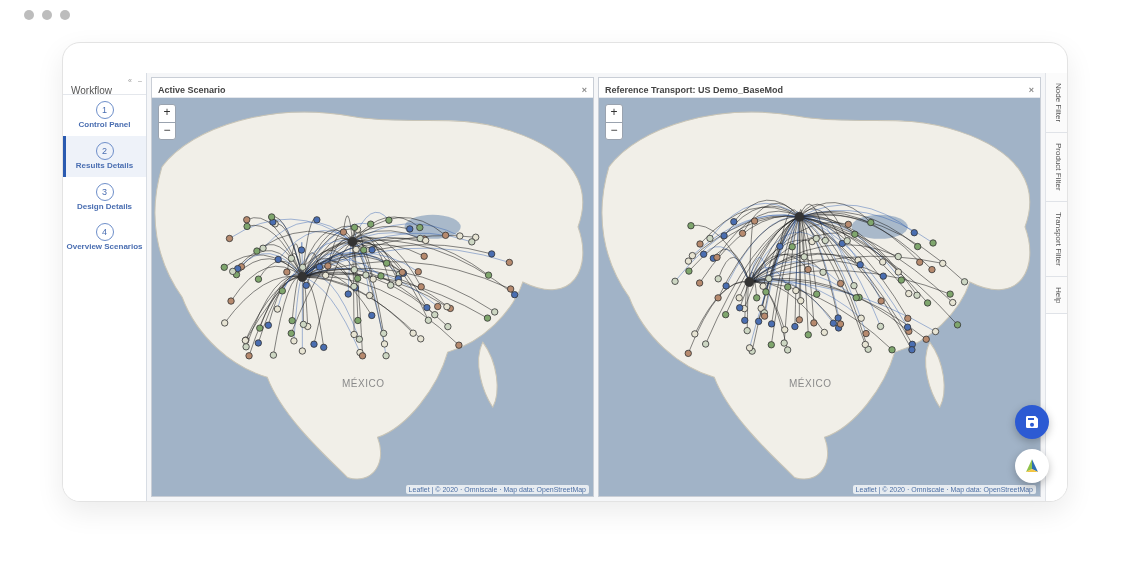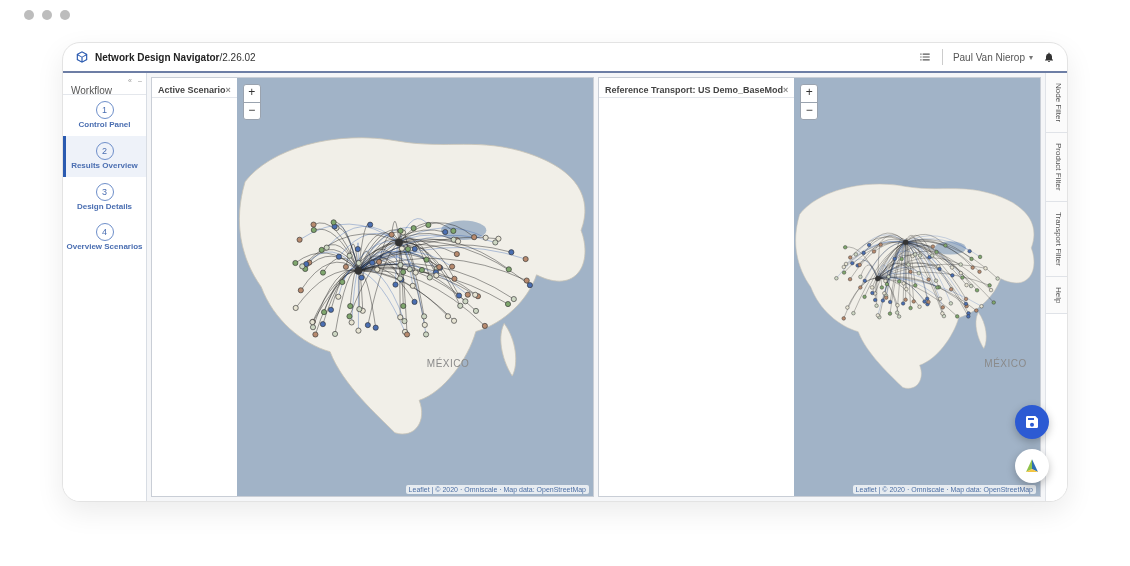--- a/index.html
+++ b/index.html
@@ -36,21 +36,21 @@
   .workflow .step.sel { background:#eef2f9; box-shadow: inset 3px 0 0 #2a5ab0; }
   .workflow .step .bub { width:18px; height:18px; border:1px solid #6e8fca; border-radius:50%; margin:0 auto 2px auto; font-size:9px; line-height:16px; color:#4a6eb1; }
   .workflow .step .lbl { font-size:8px; color:#4a6eb1; line-height:1.1;font-weight:bold; }
 
   
   .right-tabs { width:22px; background:#fff; border-left:1px solid #e0e3e8; display:flex; flex-direction:column; }
   .right-tabs .rtab { flex:0 0 auto; font-size:8px; color:#555; writing-mode: vertical-rl; padding:10px 4px; border-bottom:1px solid #e0e3e8; text-align:center; cursor:pointer; background:#fbfbfb; }
 
   
   .center { flex:1; display:flex; gap:4px; padding:4px; background:#f5f6f8; }
-  .map-panel { flex:1; display:flex; border:1px solid #c9ced6; background:#fff; }
+  .map-panel { flex:1; display:flex; flex-direction:column; border:1px solid #c9ced6; background:#fff; }
   .map-panel .mp-head { height:20px; font-size:9px; font-weight:600; color:#444; padding:4px 6px 0 6px; display:flex; align-items:center; border-bottom:1px solid #e4e7ec; }
   .map-panel .mp-head .x { margin-left:auto; font-size:9px; color:#888; cursor:pointer; }
   .map-panel .map-area { flex:1; position:relative; overflow:hidden; }
   .map-area .sea { position:absolute; inset:0; background:#a1b3c7; }
   .map-area svg.map { position:absolute; inset:0; width:100%; height:100%; }
   .map-area .zoom { position:absolute; top:6px; left:6px; width:18px; border:1px solid #9aa3af; border-radius:3px; overflow:hidden; background:#fff; font-size:12px; color:#333; }
   .map-area .zoom div { height:17px; line-height:15px; text-align:center; cursor:pointer; }
   .map-area .zoom div + div { border-top:1px solid #9aa3af; }
   .map-area .attrib { position:absolute; bottom:2px; right:4px; font-size:7px; color:#4d6fa4; background:rgba(255,255,255,.75); padding:1px 3px; border-radius:2px; }
   .map-area .mxlbl { position:absolute; font-size:10px; color:#8a8a8a; letter-spacing:.5px; }
@@ -70,55 +70,37 @@
 <body>
 
 <div class="mac-chrome">
   <div class="mac-dot"></div>
   <div class="mac-dot"></div>
   <div class="mac-dot"></div>
 </div>
 
 <div class="device-frame">
 
-  <div class="app-bar">
-    <svg class="logo" viewBox="0 0 24 24">
-        <path fill="currentColor" d="M12 2 3 7v10l9 5 9-5V7l-9-5zm0 2.2 6.5 3.6L12 11.4 5.5 7.8 12 4.2zM5 9.3l6 3.3v6.6l-6-3.3V9.3zm8 9.9v-6.6l6-3.3v6.6l-6 3.3z"></path>
-      </svg>
-    <span class="title">
-      <b>Network Design Navigator</b>/<span>2.26.02</span>
-    </span>
-    <span class="spacer"></span>
-    <svg class="list-icon" viewBox="0 0 24 24">
-        <path fill="currentColor" d="M4 6h2v2H4V6zm4 0h12v2H8V6zM4 11h2v2H4v-2zm4 0h12v2H8v-2zM4 16h2v2H4v-2zm4 0h12v2H8v-2z"></path>
-      </svg>
-    <span class="divider"></span>
-    <span class="user">Paul Van Nierop</span>
-    <span class="caret">▾</span>
-    <svg class="bell" viewBox="0 0 24 24">
-        <path fill="currentColor" d="M12 22a2 2 0 0 0 2-2h-4a2 2 0 0 0 2 2zm6-6V11a6 6 0 0 0-5-5.91V4a1 1 0 1 0-2 0v1.09A6 6 0 0 0 6 11v5l-2 2v1h16v-1l-2-2z"></path>
-      </svg>
-  </div>
 
   <div class="body">
 
     <div class="workflow">
       <div class="wf-header">
         <span>Workflow</span>
         <span class="ctrl l">«</span>
         <span class="ctrl r">–</span>
       </div>
       <div id="wf-steps">
           <div class="step">
             <div class="bub">1</div>
             <div class="lbl">Control Panel</div>
           </div>
           <div class="step sel">
             <div class="bub">2</div>
-            <div class="lbl">Results Overview</div>
+            <div class="lbl">Results Details</div>
           </div>
           <div class="step">
             <div class="bub">3</div>
             <div class="lbl">Design Details</div>
           </div>
           <div class="step">
             <div class="bub">4</div>
             <div class="lbl">Overview Scenarios</div>
           </div>
         </div>

